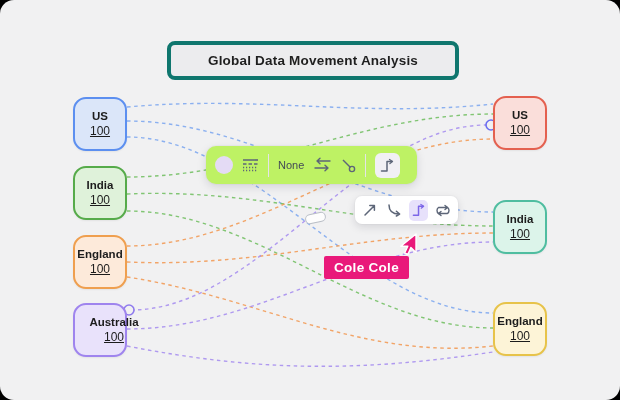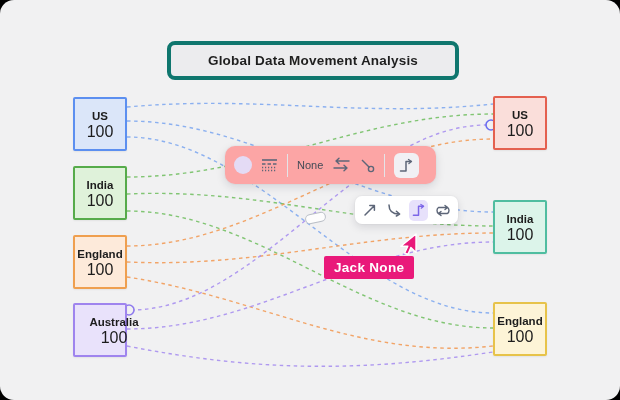--- a/index.html
+++ b/index.html
@@ -4,28 +4,28 @@
 <style>
   html,body{margin:0;padding:0;background:#000;}
   body{font-family:"Liberation Sans", sans-serif; -webkit-font-smoothing:antialiased;}
   .canvas{position:relative;width:620px;height:400px;background:#f1f1f2;border-radius:14px;overflow:hidden;}
   .edges{position:absolute;left:0;top:0;z-index:1;}
   .title-box{position:absolute;left:167px;top:41px;width:284px;height:31px;z-index:3;
     background:#ececee;border:4px solid #0f766e;border-radius:8px;
     display:flex;align-items:center;justify-content:center;
     font-size:13.5px;font-weight:bold;color:#1f1f1f;letter-spacing:.2px;}
   .nodes{position:absolute;left:0;top:0;width:100%;height:100%;z-index:2;}
-  .node{position:absolute;border:2px solid;border-radius:2px;box-sizing:border-box;
+  .node{position:absolute;border:2px solid;border-radius:13px;box-sizing:border-box;
     display:flex;flex-direction:column;align-items:center;justify-content:center;
     box-shadow:0 1px 2px rgba(0,0,0,.06);}
   .nlabel{font-size:11.5px;font-weight:bold;color:#1c1c1c;line-height:15px;}
-  .nvalue{font-size:16px;color:#1c1c1c;line-height:15px;}
+  .nvalue{font-size:12px;color:#1c1c1c;line-height:15px;text-decoration:underline;}
   .toolbar-main{position:absolute;left:206px;top:146px;width:211px;height:38px;z-index:4;
-    background:#fca5a5;border-radius:10px;box-shadow:0 3px 10px rgba(25,25,50,.13),0 0 0 1px rgba(0,0,0,.02);
-    display:flex;align-items:center;padding:0 9px;box-sizing:border-box;gap:9px;margin-left:19px;}
+    background:#bef264;border-radius:10px;box-shadow:0 3px 10px rgba(25,25,50,.13),0 0 0 1px rgba(0,0,0,.02);
+    display:flex;align-items:center;padding:0 9px;box-sizing:border-box;gap:9px;}
   .toolbar-sub{position:absolute;left:355px;top:196px;width:103px;height:28px;z-index:4;
     background:#fff;border-radius:7px;box-shadow:0 3px 8px rgba(25,25,50,.13),0 0 0 1px rgba(0,0,0,.02);
     display:flex;align-items:center;justify-content:center;padding:0 6px;box-sizing:border-box;gap:6px;}
   .swatch{width:18px;height:18px;border-radius:50%;cursor:pointer;}
   .tb-btn{display:flex;align-items:center;justify-content:center;border-radius:6px;cursor:pointer;}
   .tb-btn.active-gray{background:#f1f0f4;width:25px;height:25px;}
   .tb-btn.active-purple{background:#e7e1fb;width:21px;height:21px;border-radius:5px;}
   .divider{width:1px;height:23px;background:#e4e4e8;}
   .none-label{font-size:11px;color:#444b57;cursor:pointer;}
   .pill{position:absolute;left:305px;top:213px;width:21px;height:10px;z-index:3;
@@ -146,20 +146,20 @@
       <svg width="16" height="13" viewBox="0 0 16 13" fill="none" stroke="#5d6678" stroke-width="1.4" stroke-linecap="round" stroke-linejoin="round">
         <path d="M3.5 9.5 C1.5 8 1.5 5 3.5 3.5 H12 M10 1.5 L12.6 3.5 L10 5.5"></path>
         <path d="M12.5 3.5 C14.5 5 14.5 8 12.5 9.5 H4 M6 7.5 L3.4 9.5 L6 11.5"></path>
       </svg>
     </div>
   </div>
 
   <div class="pill"></div>
 
   <div class="collab-badge" style="background: rgb(233, 25, 122);">
-    <span>Jack None</span>
+    <span>Cole Cole</span>
   </div>
 
   <svg class="collab-cursor" width="26" height="27" viewBox="0 0 26 27">
     <path d="M20 2 L20 20.5 L14.9 15.6 L11.8 22.5 L8.7 21 L11.8 14.2 L4.8 14.2 Z" fill="#e9197a" stroke="#fff" stroke-width="1.4" stroke-linejoin="round"></path>
   </svg>
 
 </div>
 
 </body></html>

